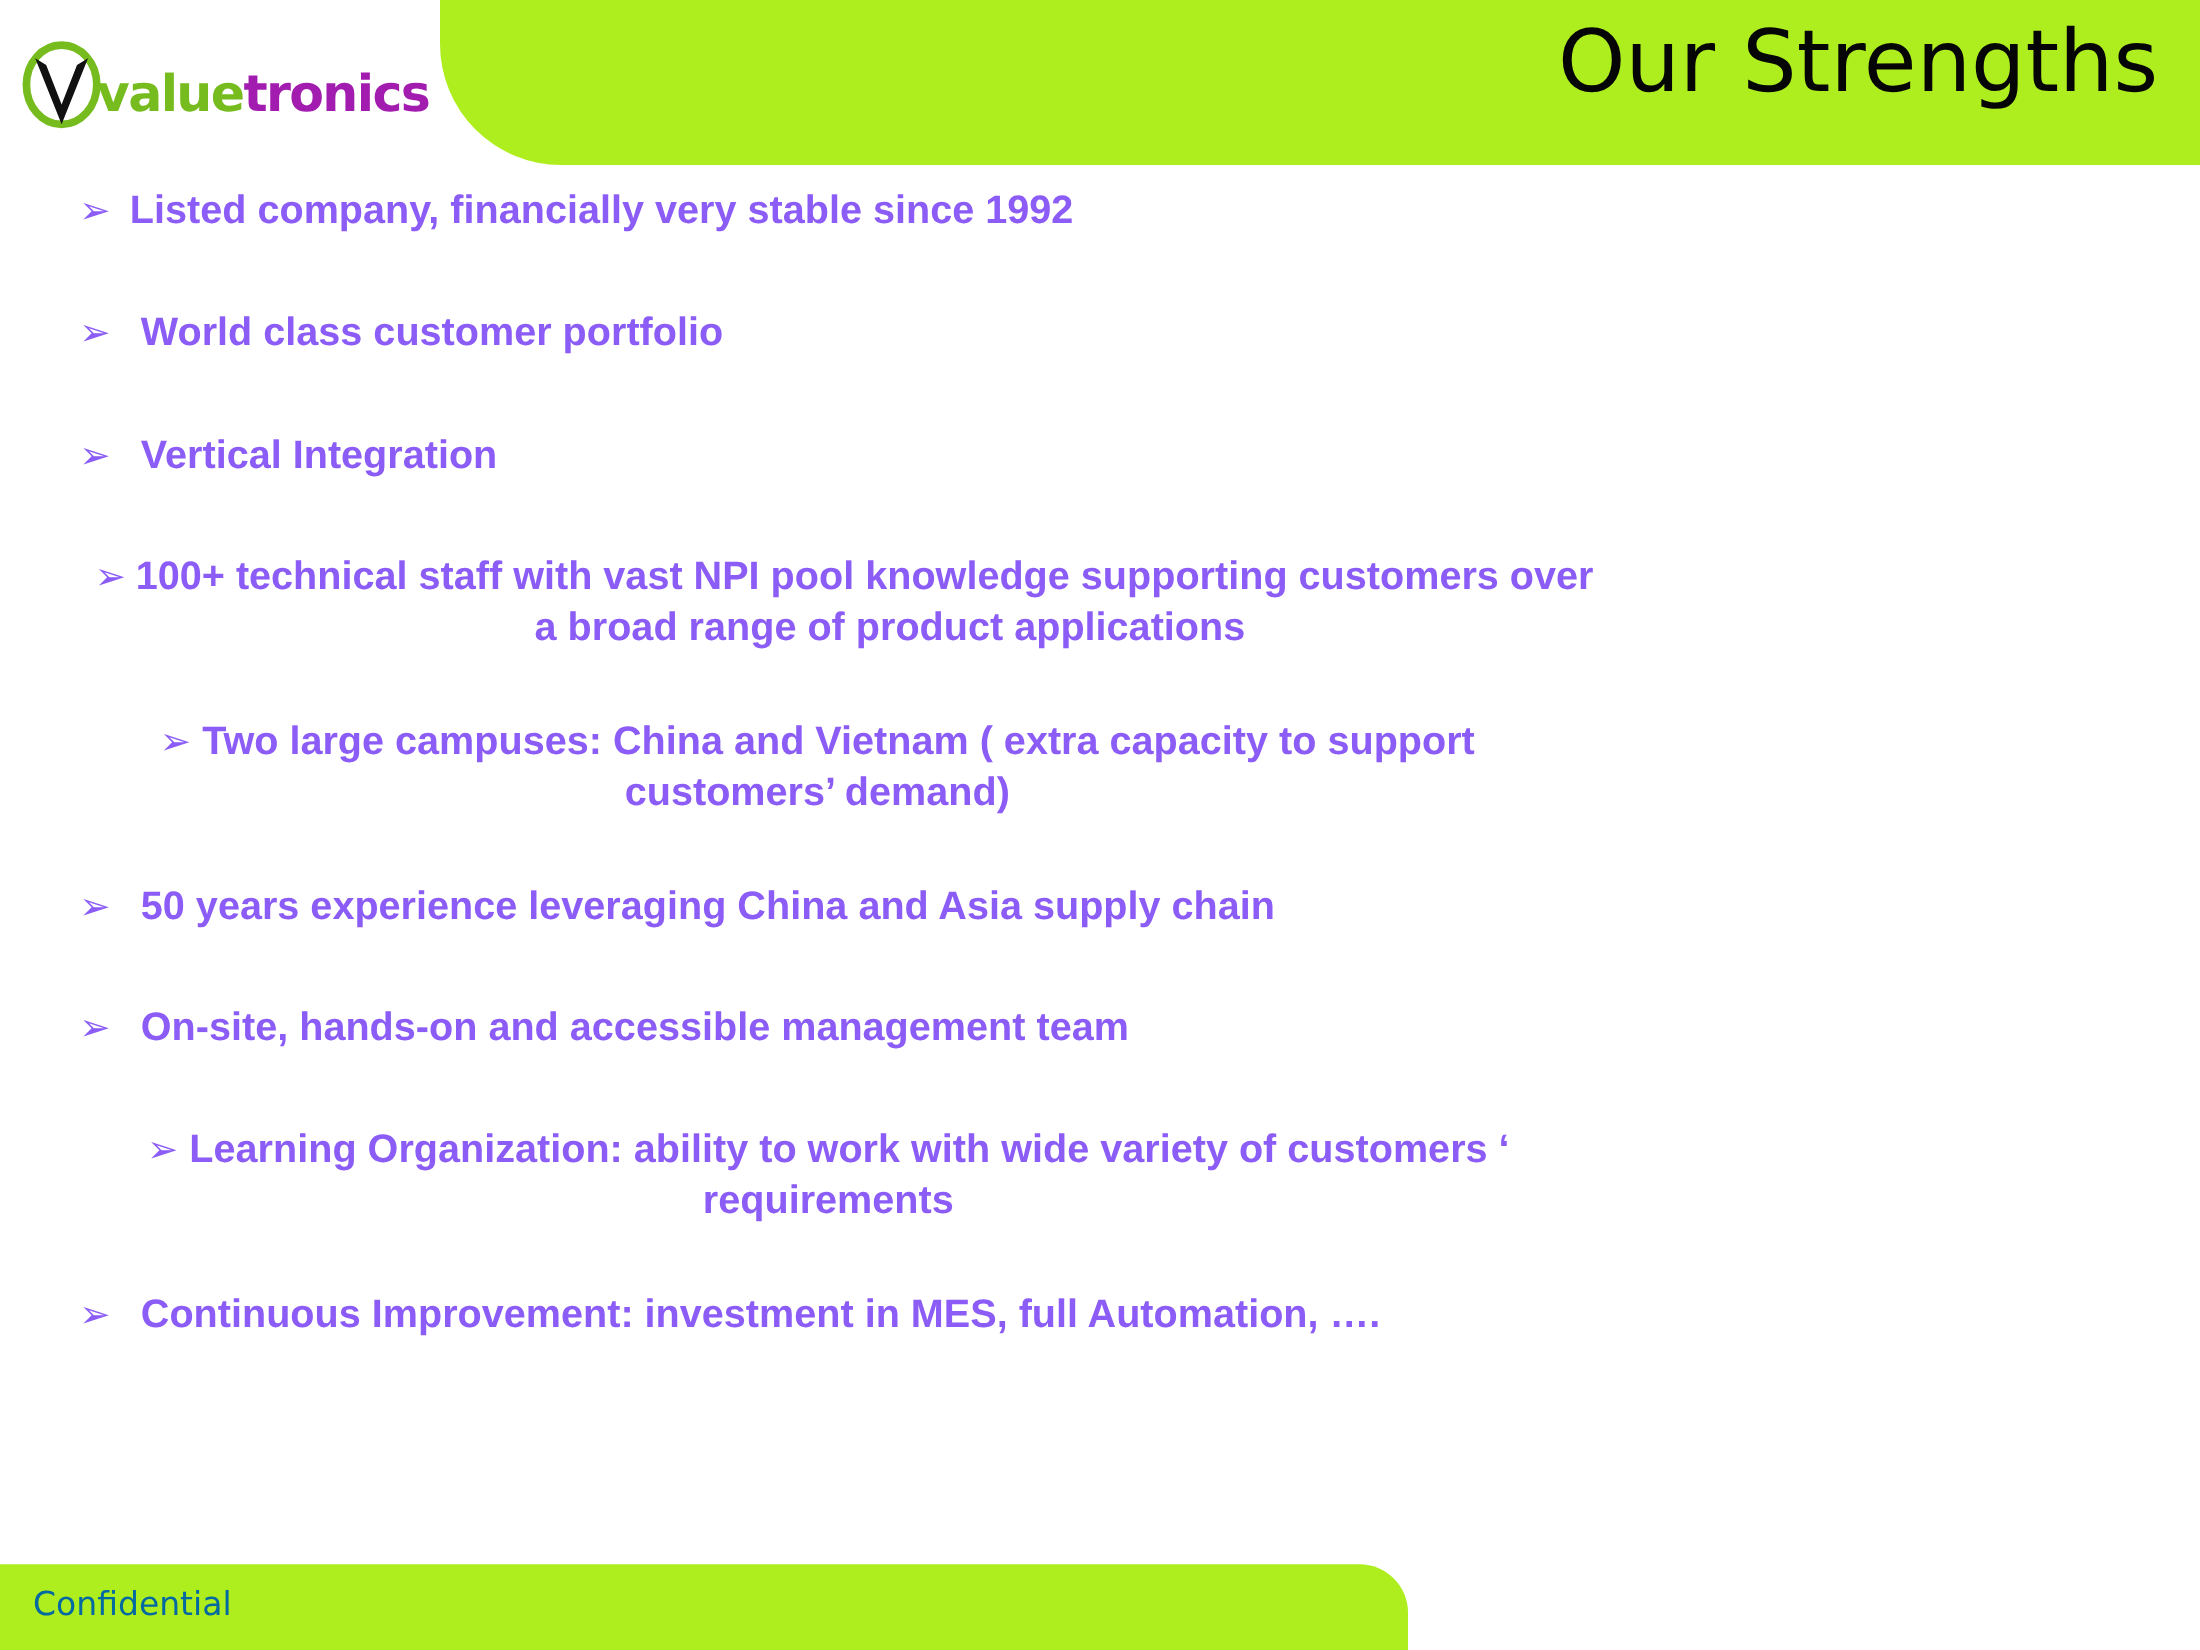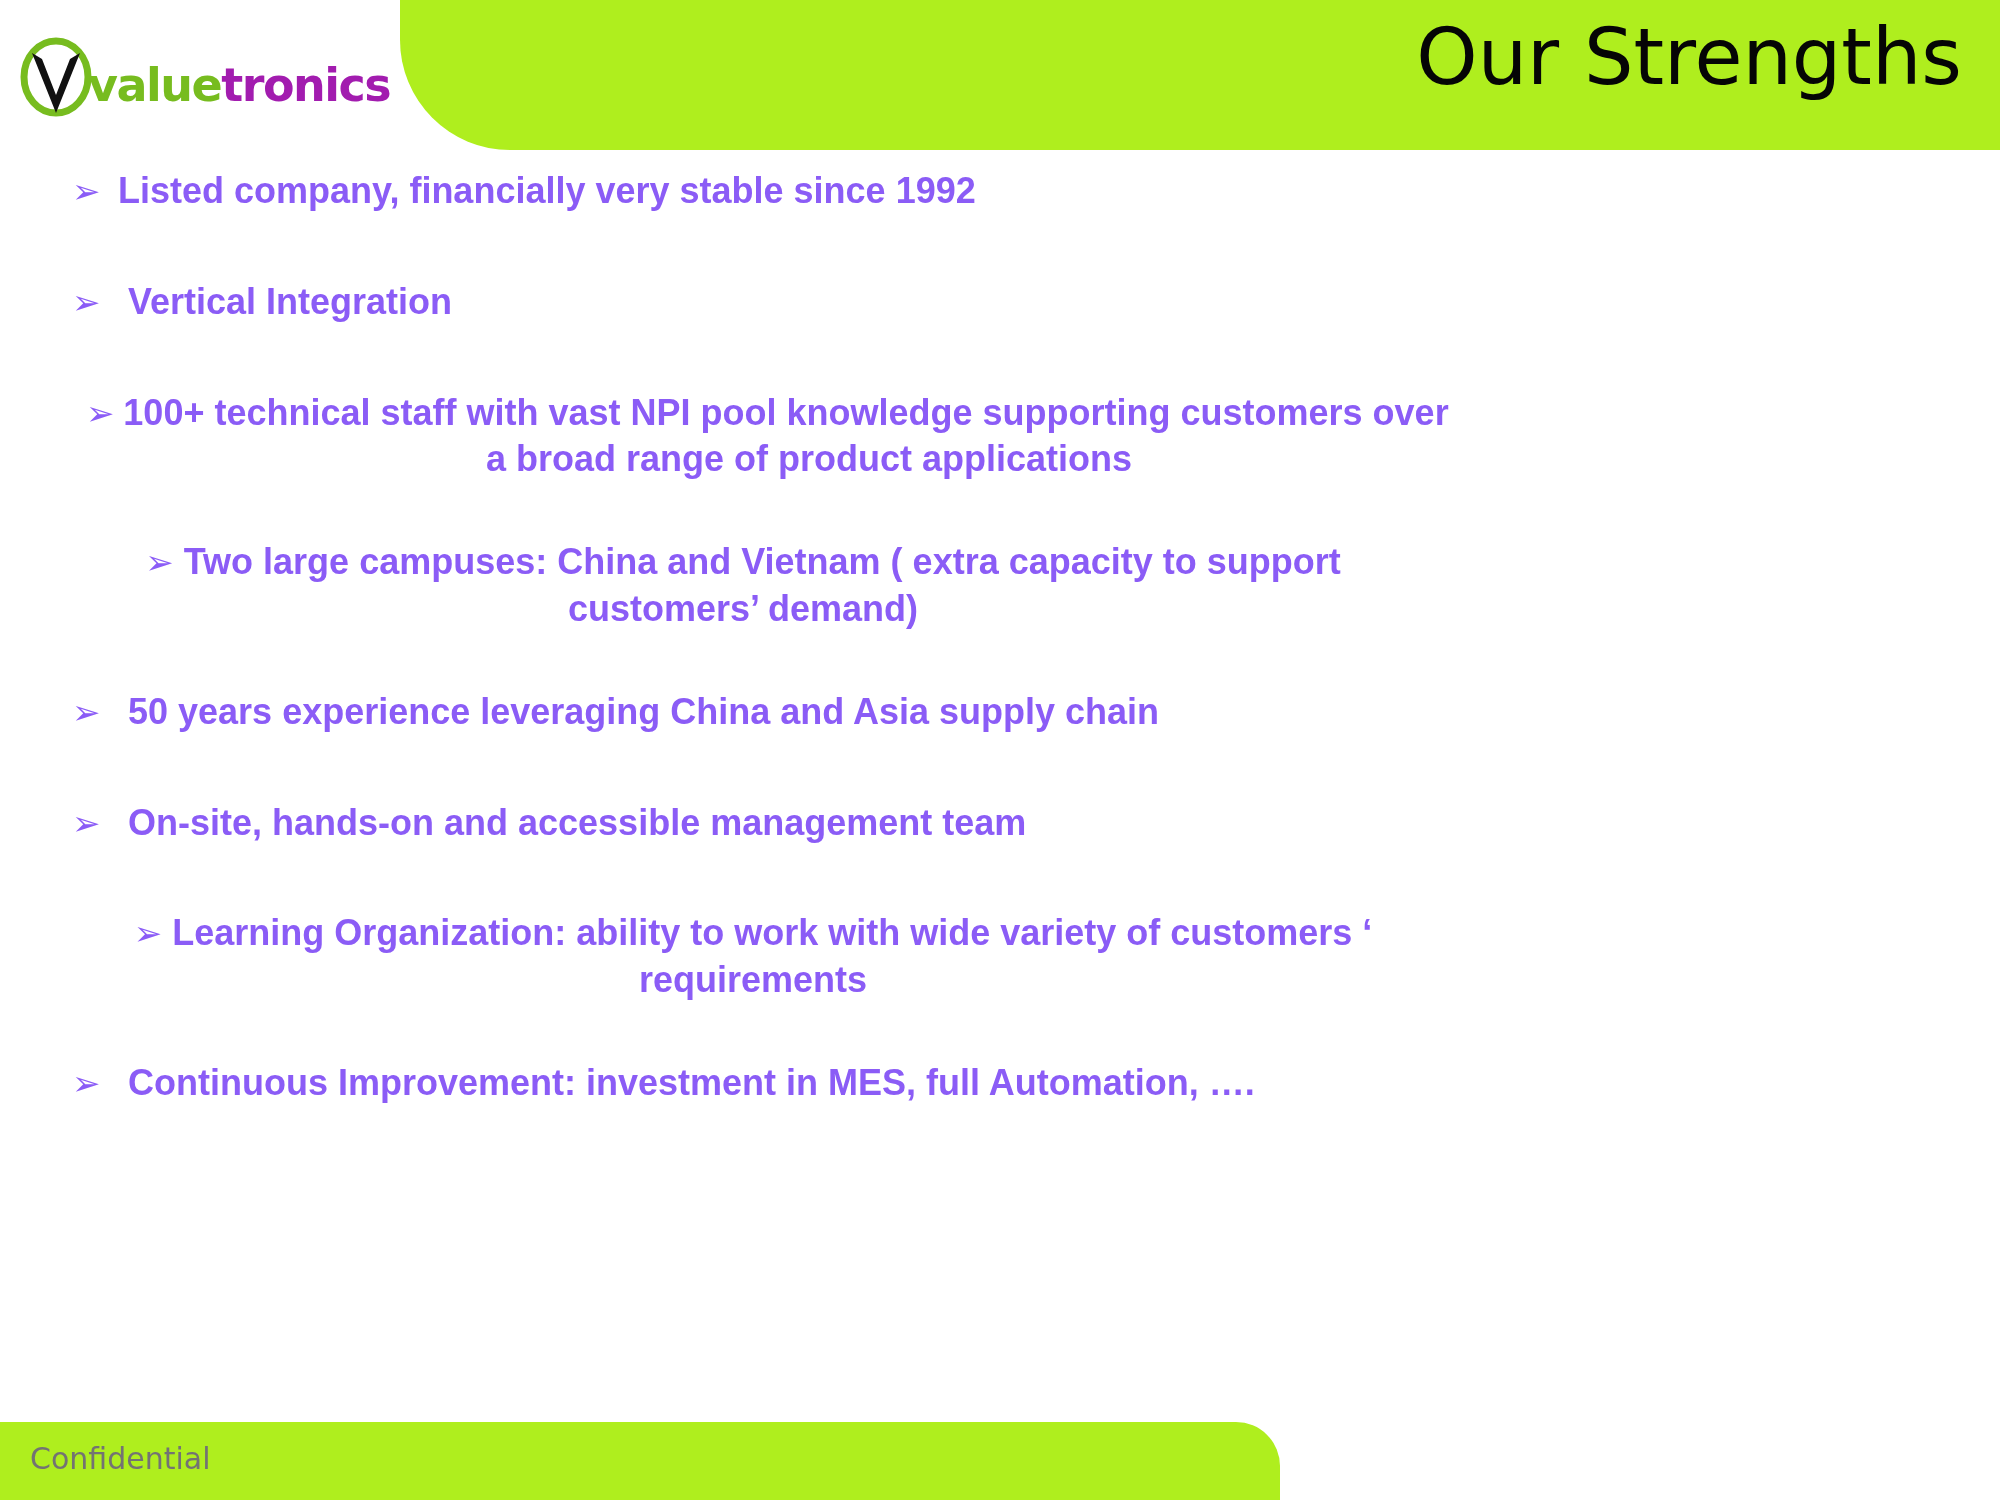--- a/index.html
+++ b/index.html
@@ -129,21 +129,21 @@
     background: #AFEE1E;
     border-top-right-radius: 44px;
   }
   .footer-label {
     position: absolute;
     left: 30px;
     bottom: 24px;
     font-family: "DejaVu Sans", sans-serif;
     font-weight: 400;
     font-size: 30px;
-    color: #737373;
+    color: #0369a1;
     white-space: nowrap;
   }
 </style>
 </head>
 <body>
 
 <div class="slide">
 
   <div class="header-band"></div>
 
@@ -156,20 +156,23 @@
     </svg>
     <span class="logo-word"><span class="lw-green">value</span><span class="lw-dark">tronics</span></span>
   </div>
 
   <div class="body">
 
     <div class="bullet b-gap-lg indent-wrap">
       <span class="glyph">➢</span><span class="btext">Listed  company,   financially very stable since 1992</span>
     </div>
 
+    <div class="bullet b-gap-lg indent-wrap">
+      <span class="glyph">➢</span><span class="btext"> World class customer portfolio</span>
+    </div>
 
     <div class="bullet b-gap-lg indent-wrap">
       <span class="glyph">➢</span><span class="btext"> Vertical Integration</span>
     </div>
 
     <div class="bullet b-gap-md indent-wrap" style="width:1290px;">
       <span class="glyph">➢</span><span class="btext">100+  technical staff  with vast NPI pool knowledge supporting customers over a broad  range of product applications</span>
     </div>
 
     <div class="bullet b-gap-md flush-wrap" style="width:1250px;">

